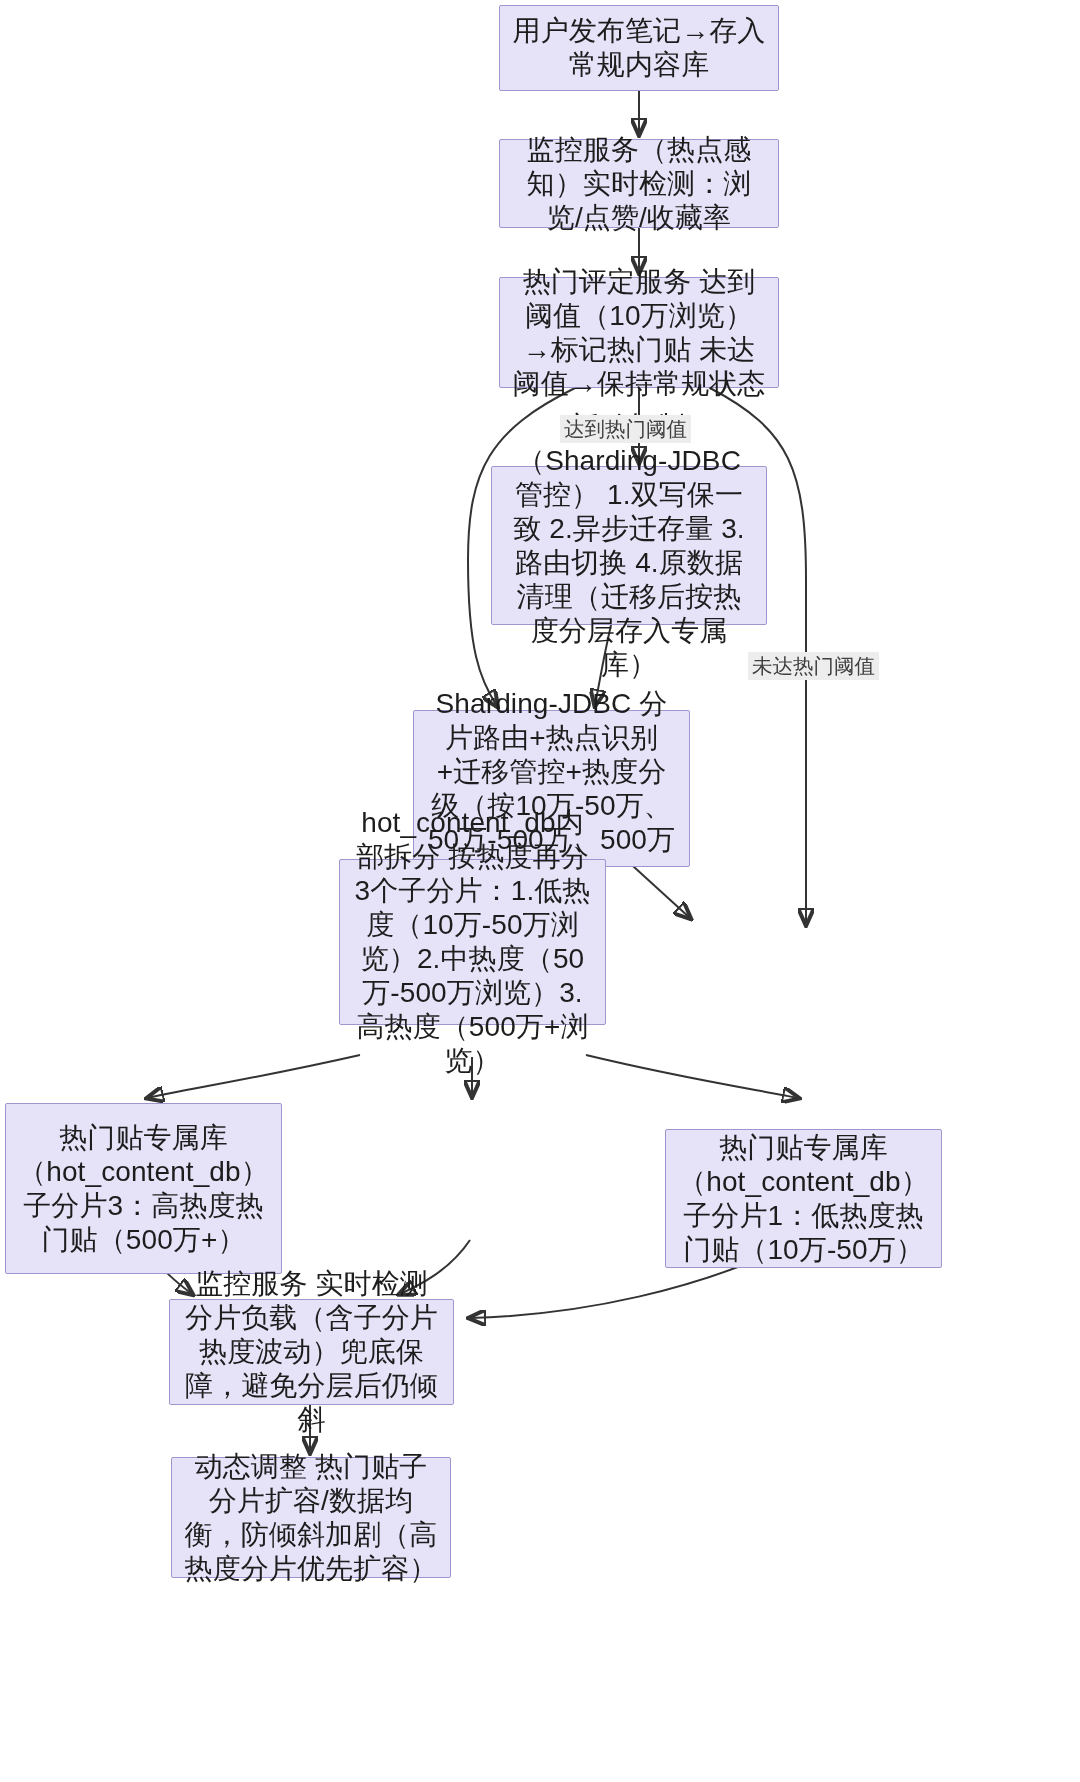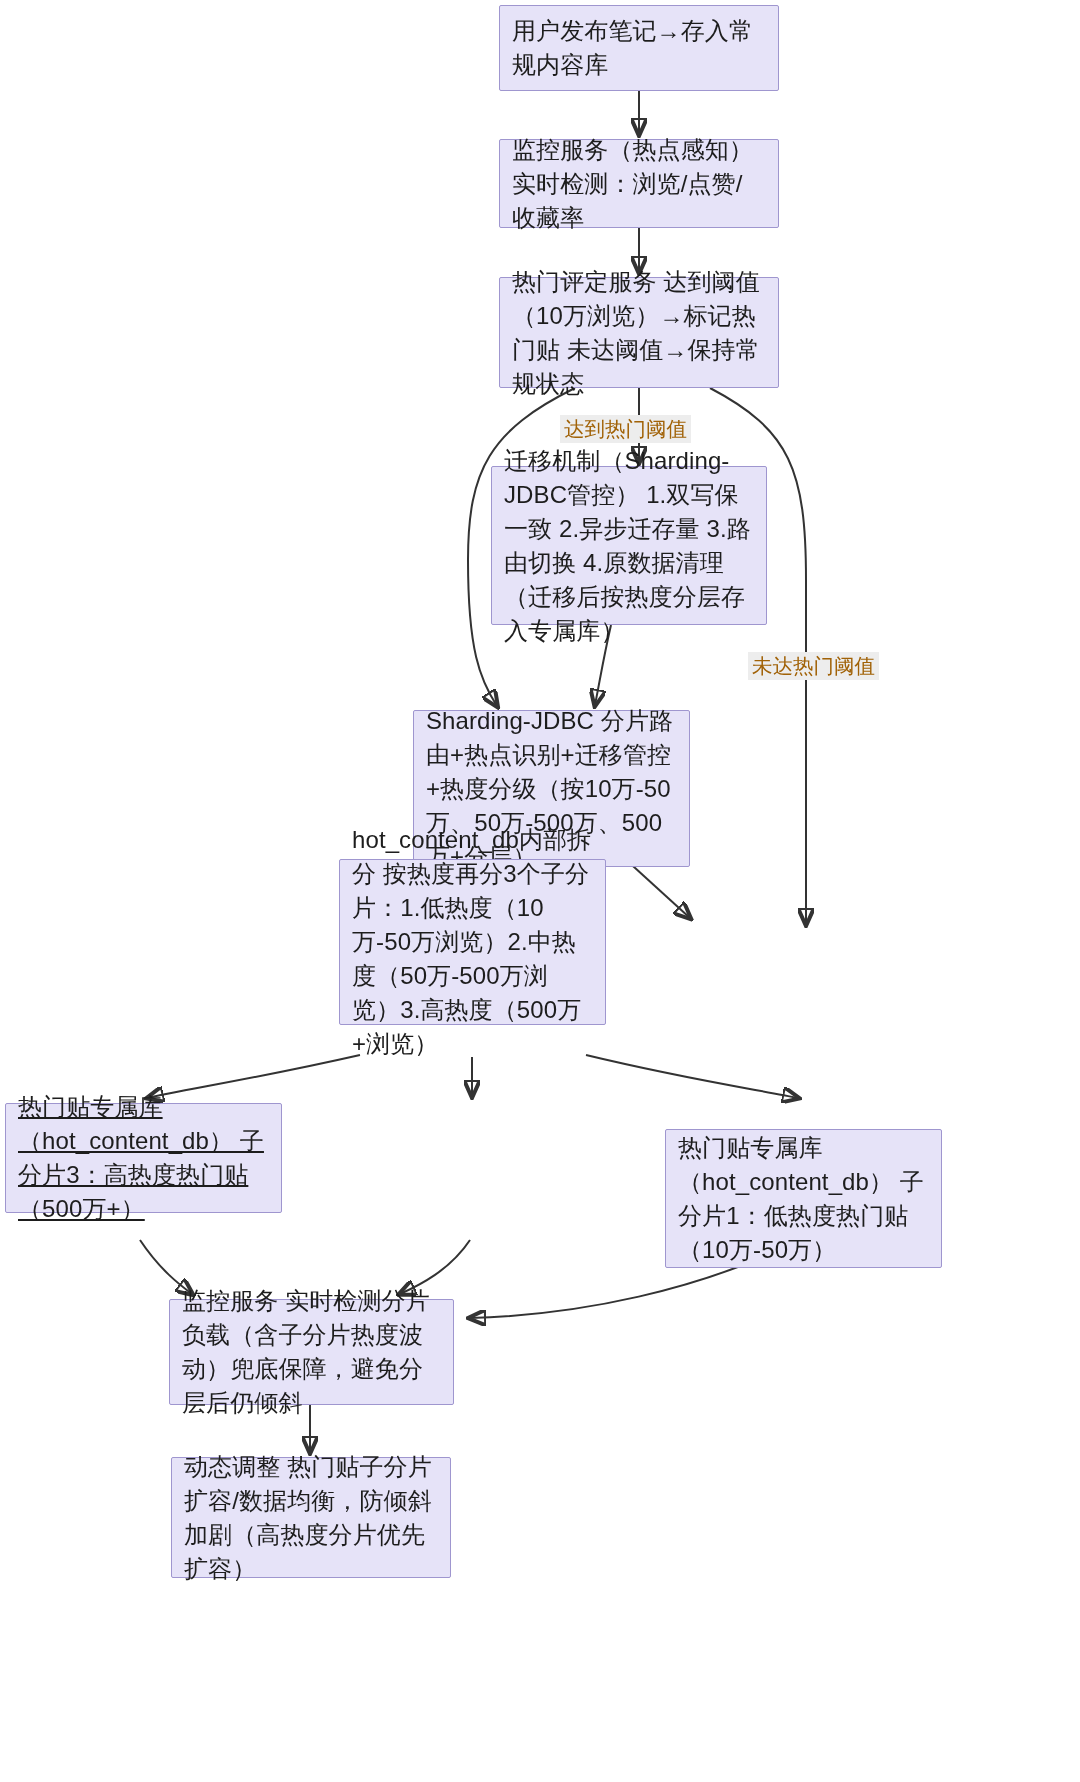--- a/index.html
+++ b/index.html
@@ -19,36 +19,36 @@
   }
   .node {
     position: absolute;
     box-sizing: border-box;
     background: #E6E3F8;
     border: 1px solid #9f96cf;
     border-radius: 2px;
     display: flex;
     align-items: center;
     justify-content: center;
-    text-align: left;
+    text-align: center;
     color: #1d1d1d;
-    font-size: 24px;
+    font-size: 28px;
     line-height: 34px;
     padding: 6px 12px;
     letter-spacing: 0.1px;
     z-index: 2;
   }
   .node span {
     display: block;
     width: 100%;
   }
   .edge-label {
     position: absolute;
     background: #EDEDED;
-    color: #a16207;
+    color: #404040;
     font-size: 20.5px;
     line-height: 26px;
     padding: 1px 4px;
     white-space: nowrap;
     z-index: 3;
   }
   svg.edges {
     position: absolute;
     left: 0;
     top: 0;
@@ -132,21 +132,21 @@
 
   <div class="node" style="left:413px; top:710px; width:277px; height:157px;">
     <span>Sharding-JDBC 分片路由+热点识别+迁移管控+热度分级（按10万-50万、50万-500万、500万+分层）</span>
   </div>
 
   <div class="node" style="left:339px; top:859px; width:267px; height:166px;">
     <span>hot_content_db内部拆分 按热度再分3个子分片：1.低热度（10万-50万浏览）2.中热度（50万-500万浏览）3.高热度（500万+浏览）</span>
   </div>
 
 
-  <div class="node" style="left:5px; top:1103px; width:277px; height:110px;text-decoration:underline;">
+  <div class="node" style="left:5px; top:1103px; width:277px; height:171px;">
     <span>热门贴专属库（hot_content_db） 子分片3：高热度热门贴（500万+）</span>
   </div>
 
 
   <div class="node" style="left:665px; top:1101px; width:277px; height:139px;margin-top:28px;">
     <span>热门贴专属库（hot_content_db） 子分片1：低热度热门贴（10万-50万）</span>
   </div>
 
   <div class="node" style="left:171px; top:1457px; width:280px; height:121px;">
     <span>动态调整 热门贴子分片扩容/数据均衡，防倾斜加剧（高热度分片优先扩容）</span>

